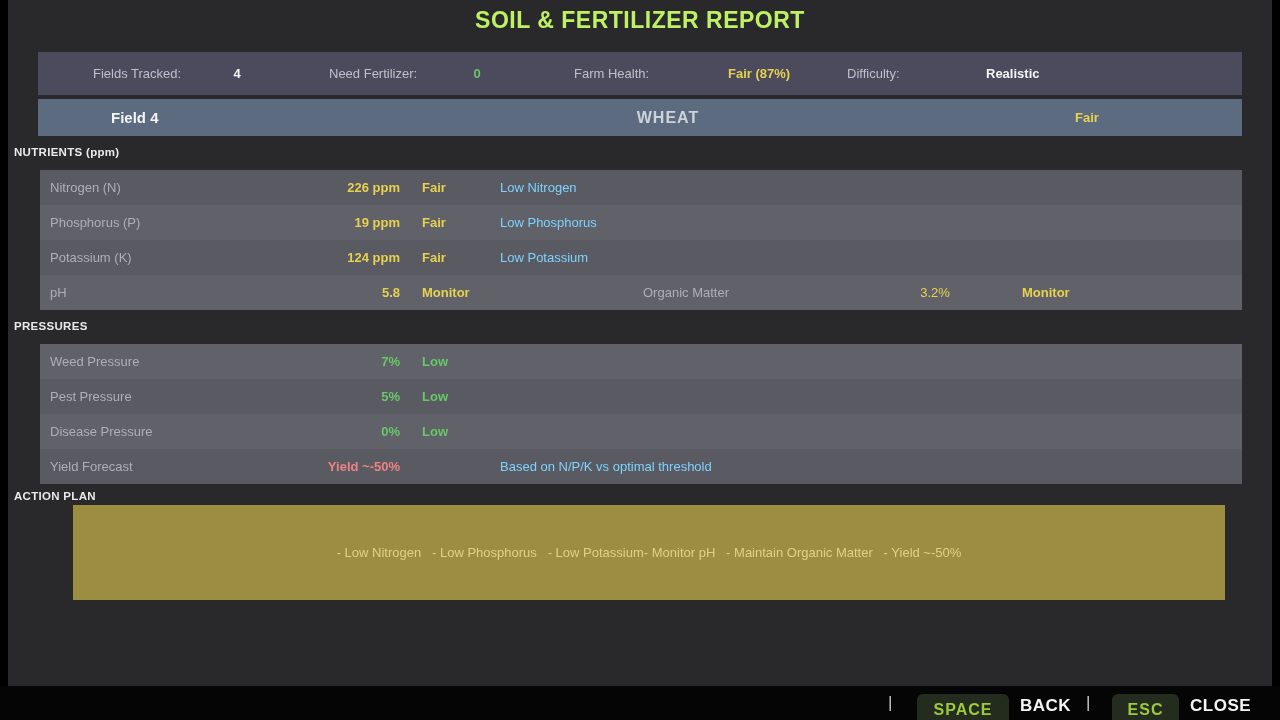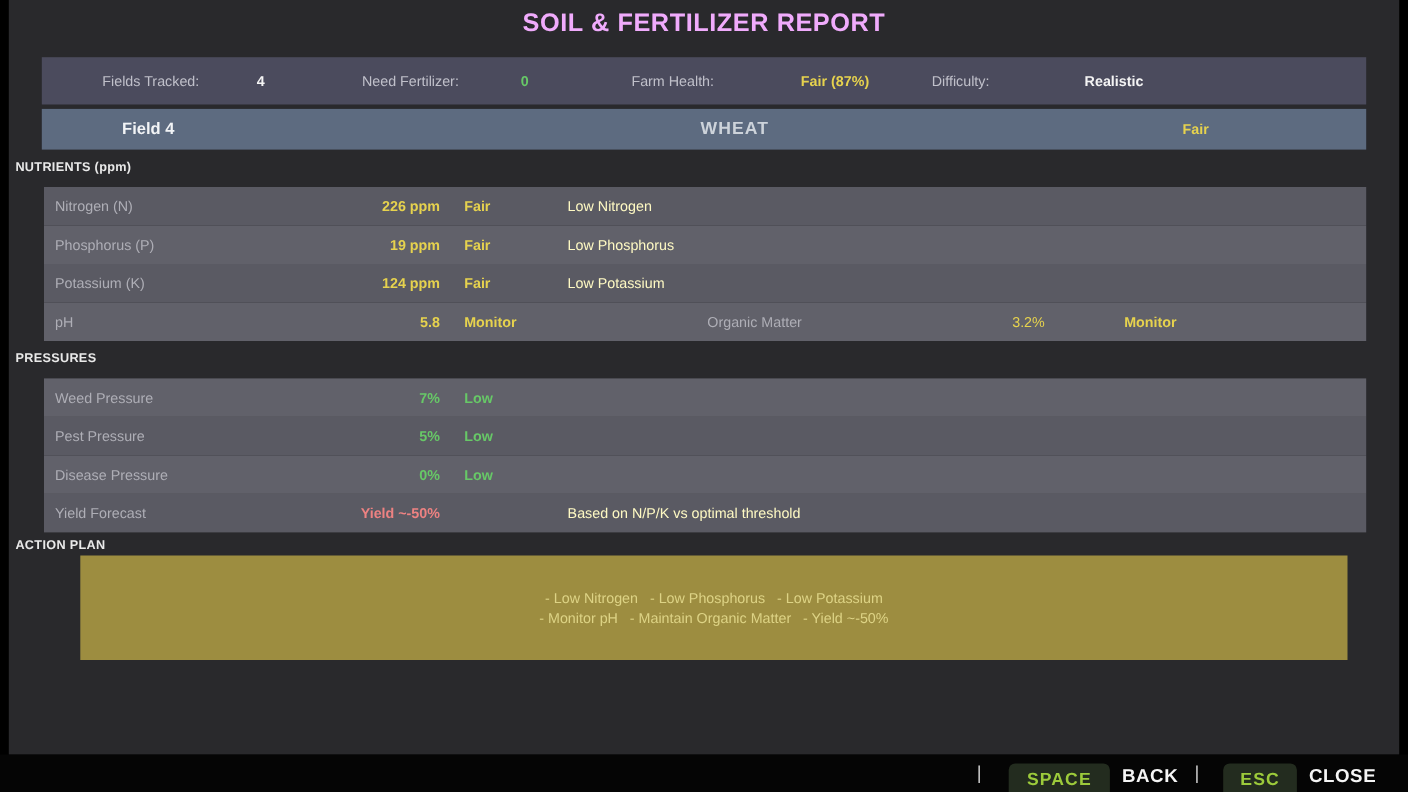--- a/index.html
+++ b/index.html
@@ -2,21 +2,21 @@
 <html><head>
 <meta charset="utf-8">
 <style>
   * { margin:0; padding:0; box-sizing:border-box; }
   html,body { width:1280px; height:720px; background:#000; overflow:hidden;
     font-family:"Liberation Sans", sans-serif; }
   .screen { position:absolute; inset:0; width:1280px; height:720px; background:#000; }
   .content { position:absolute; left:8px; top:0; width:1264px; height:686px; background:#29292c; }
 
   .title { position:absolute; left:0; top:7px; width:100%; text-align:center;
-    font-size:23px; font-weight:bold; color:#f0abfc; letter-spacing:0.5px; }
+    font-size:23px; font-weight:bold; color:#bef264; letter-spacing:0.5px; }
 
   .stats-bar { position:absolute; left:30px; top:52px; width:1204px; height:43px;
     background:#4b4b5d; }
   .stats-bar span { position:absolute; top:0; height:60px; line-height:43px; font-size:13px; }
   .s-label { color:#c0c0ca; }
   .s-value { color:#f4f4f4; font-weight:bold; text-align:center; }
   .s-green { color:#67c867; font-weight:bold; text-align:center; }
   .s-yellow { color:#e6d24e; font-weight:bold; }
 
   .field-bar { position:absolute; left:30px; top:99px; width:1204px; height:37px;
@@ -31,30 +31,30 @@
     color:#e9e9e9; letter-spacing:0.3px; }
 
   .rows { position:absolute; left:32px; width:1202px; }
   .row { position:relative; width:1202px; height:35px; }
   .shade-a { background:#5a5a63; }
   .shade-b { background:#61616a; }
   .row span { position:absolute; top:0; height:35px; line-height:35px; font-size:13px; }
   .r-label { left:10px; color:#aeaeb6; }
   .r-value { right:842px; width:160px; text-align:right; font-weight:bold; }
   .r-status { left:382px; font-weight:bold; }
-  .r-note { left:476px; color:#fef9c3; font-size:12.5px; }
+  .r-note { left:460px; color:#7dd3fc; font-size:12.5px; }
   .om-label { left:603px; color:#aeaeb6; }
   .om-value { right:242px; width:130px; text-align:center; font-weight:normal; }
   .om-status { left:982px; font-weight:bold; }
   .yellow { color:#e6d24e; }
   .green { color:#67c867; }
   .red { color:#ed8282; }
 
   .action-box { position:absolute; left:65px; top:505px; width:1152px; height:95px;
-    background:#9d8d40; display:flex; flex-direction:column; align-items:center;
+    background:#9d8d40; display:flex; align-items:center;
     justify-content:center; }
   .action-line { color:#ddd385; font-size:13px; line-height:17.5px; white-space:pre;
     text-align:center; }
 
   .footer { position:absolute; left:0; bottom:0; width:1280px; height:34px;
     background:#050505; overflow:hidden; }
   .footer > * { position:absolute; }
   .sep { top:5px; color:#c9c9c9; font-size:17px; line-height:24px; }
   .keycap { top:8px; height:32px; background:#232c1f; border-radius:6px;
     display:flex; align-items:center; justify-content:center; }

